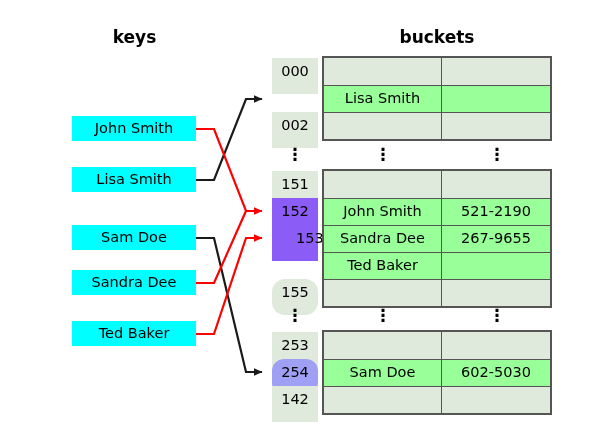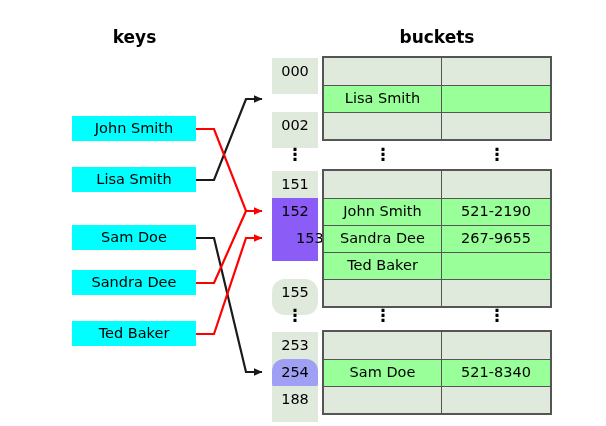--- a/index.html
+++ b/index.html
@@ -111,21 +111,21 @@
   <div class="idx-cell" style="top:58px;">000</div>
   <div class="idx-cell" style="top:112px;">002</div>
 
   <div class="idx-cell" style="top:171px;">151</div>
   <div class="idx-cell red" style="top:198px;">152</div>
   <div class="idx-cell red" style="top:225px;padding-left:24px;">153</div>
   <div class="idx-cell" style="top:279px;border-radius:13px;">155</div>
 
   <div class="idx-cell" style="top:332px;">253</div>
   <div class="idx-cell blue" style="top:359px;border-radius:12px;">254</div>
-  <div class="idx-cell" style="top:386px;">188</div>
+  <div class="idx-cell" style="top:386px;">142</div>
 
   <div class="bucket-group" style="top:56px;">
     <div class="bucket-row">
       <div class="bucket-cell cell-name"></div>
       <div class="bucket-cell cell-phone"></div>
     </div>
     <div class="bucket-row filled">
       <div class="bucket-cell cell-name">Lisa Smith</div>
     </div>
     <div class="bucket-row">
@@ -156,21 +156,21 @@
     </div>
   </div>
 
   <div class="bucket-group" style="top:330px;">
     <div class="bucket-row">
       <div class="bucket-cell cell-name"></div>
       <div class="bucket-cell cell-phone"></div>
     </div>
     <div class="bucket-row filled">
       <div class="bucket-cell cell-name">Sam Doe</div>
-      <div class="bucket-cell cell-phone">521-8340</div>
+      <div class="bucket-cell cell-phone">602-5030</div>
     </div>
     <div class="bucket-row">
       <div class="bucket-cell cell-name"></div>
       <div class="bucket-cell cell-phone"></div>
     </div>
   </div>
 
   <div class="vdots" style="left:272px;top:146px;width:46px;">⋮</div>
   <div class="vdots" style="left:324px;top:146px;width:118px;">⋮</div>
   <div class="vdots" style="left:443px;top:146px;width:108px;">⋮</div>

